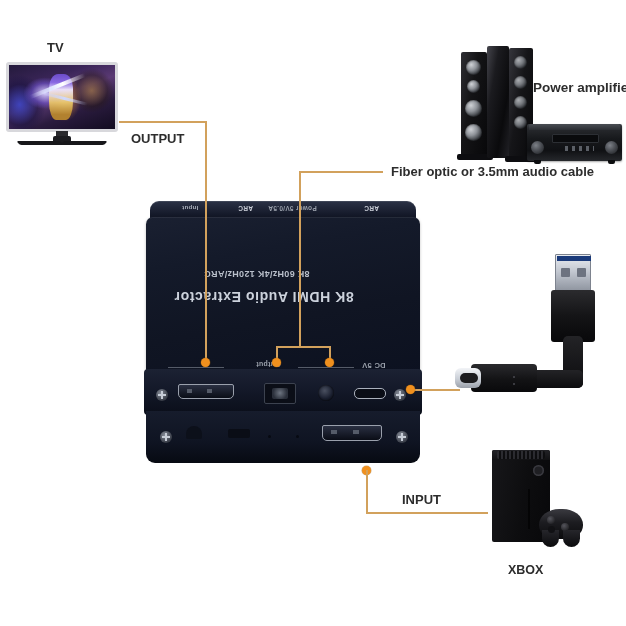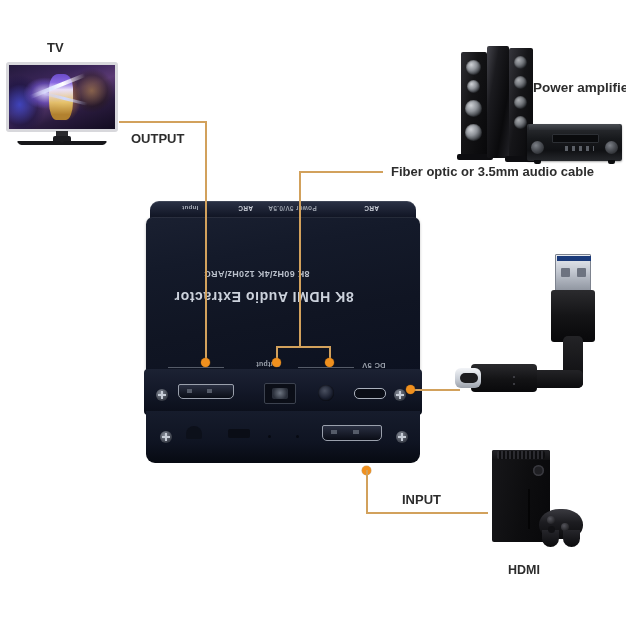--- a/index.html
+++ b/index.html
@@ -294,21 +294,21 @@
     <div class="xb-slot"></div>
   </div>
   <div class="pad soft" style="left:539px;top:509px;width:44px;height:30px;">
     <div class="pad-body"></div>
     <div class="pad-grip" style="left:3px;"></div>
     <div class="pad-grip" style="right:3px;"></div>
     <div class="pad-stick" style="left:8px;top:7px;"></div>
     <div class="pad-stick" style="left:22px;top:14px;"></div>
     <div class="pad-dpad" style="left:9px;top:17px;"></div>
   </div>
-  <div class="lbl" style="left:508px;top:563px;font-size:12.5px;">HDMI</div>
+  <div class="lbl" style="left:508px;top:563px;font-size:12.5px;">XBOX</div>
 
   <div class="ln lnH" style="left:119px;top:121px;width:88px;"></div>
   <div class="ln lnV" style="left:205px;top:121px;height:242px;"></div>
   <div class="dot" style="left:201px;top:358px;"></div>
   <div class="lbl" style="left:131px;top:131px;font-size:13px;">OUTPUT</div>
 
   <div class="ln lnH" style="left:299px;top:171px;width:84px;"></div>
   <div class="ln lnV" style="left:299px;top:171px;height:176px;"></div>
 
   <div class="ln lnH" style="left:276px;top:346px;width:54px;"></div>

